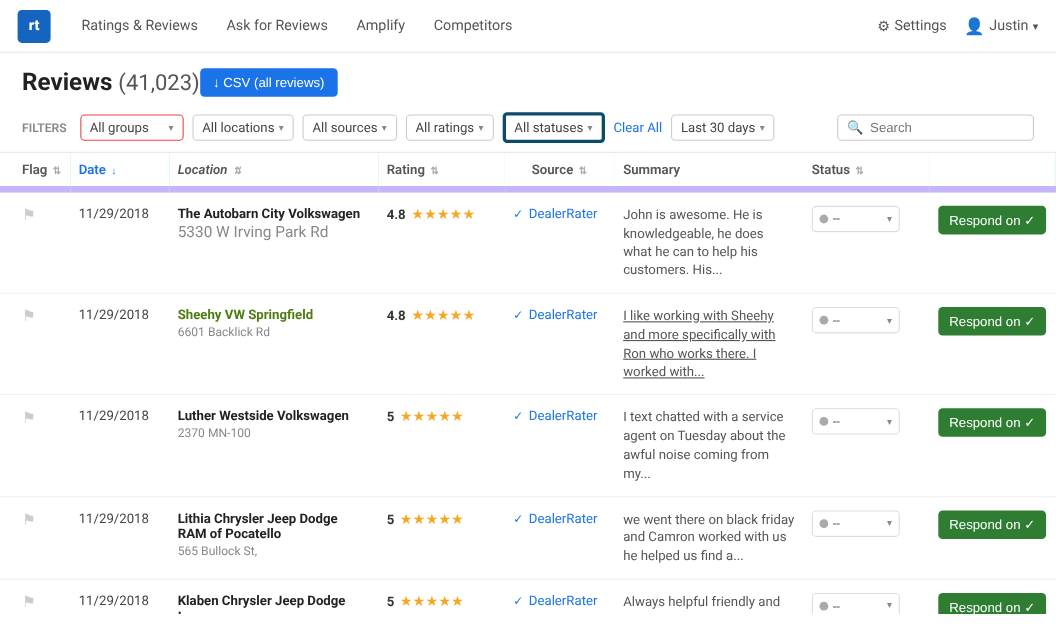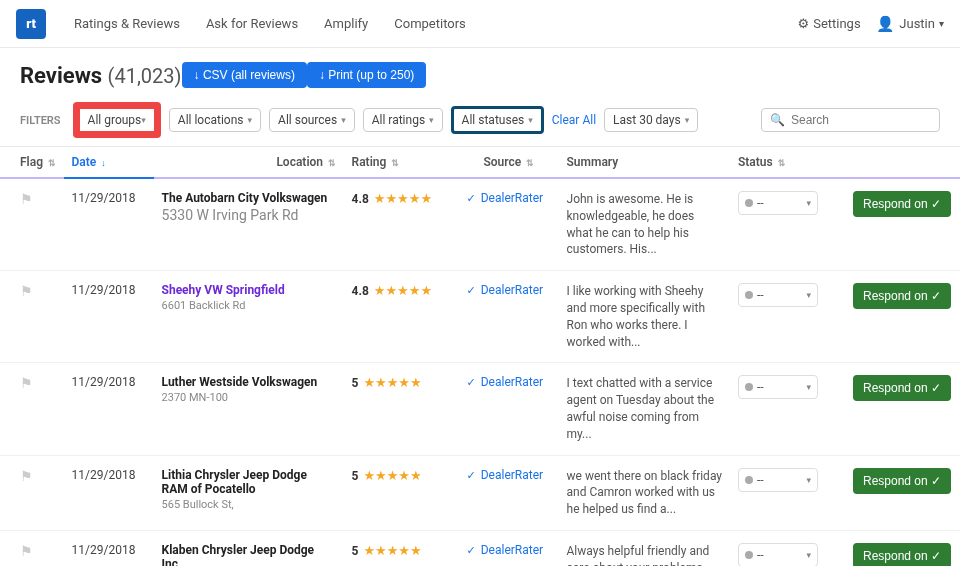--- a/index.html
+++ b/index.html
@@ -34,27 +34,26 @@
       <span style="font-size:10px;">▾</span>
     </div>
   </div>
 </nav>
 
 <div style="display:flex; align-items:center; gap:0; padding:14px 20px 10px;">
   <h1 style="font-size:22px; font-weight:700; color:#222;">
     <span>Reviews</span> <span style="font-size:20px; font-weight:400; color:#555;">(41,023)</span>
   </h1>
   <button style="background:#1a73e8; color:#fff; border:none; padding:6px 12px; border-radius:4px; font-size:12px; cursor:pointer;">↓ CSV (all reviews)</button>
-  <button style="background:#1a73e8; color:#fff; border:none; padding:6px 12px; border-radius:4px; font-size:12px; cursor:pointer;">↓ Print (up to 250)</button>
 </div>
 
 <div style="display:flex; align-items:center; gap:8px; padding:4px 20px 8px; border-bottom:1px solid #e8e8e8; flex-wrap:nowrap;">
   <span style="font-size:11px; color:#888; font-weight:600; margin-right:4px;">FILTERS</span>
 
-  <div style="display:flex; align-items:center; gap:0; border:7px solid #ef4444; background:#fff; padding:4px 8px; border-radius:4px; font-size:12px; color:#444; cursor:pointer; white-space:nowrap;">
+  <div style="display:flex; align-items:center; gap:18px; border:1px solid #ef4444; background:#fff; padding:4px 8px; border-radius:4px; font-size:12px; color:#444; cursor:pointer; white-space:nowrap;">
     <span>All groups</span>
     <span style="font-size:9px; color:#888;">▾</span>
   </div>
 
   <div style="display:flex; align-items:center; gap:4px; border:1px solid #ccc; background:#fff; padding:4px 8px; border-radius:4px; font-size:12px; color:#444; cursor:pointer; white-space:nowrap;">
     <span>All locations</span>
     <span style="font-size:9px; color:#888;">▾</span>
   </div>
 
   <div style="display:flex; align-items:center; gap:4px; border:1px solid #ccc; background:#fff; padding:4px 8px; border-radius:4px; font-size:12px; color:#444; cursor:pointer; white-space:nowrap;">
@@ -81,30 +80,30 @@
 
   <div style="margin-left:auto; display:flex; align-items:center; border:1px solid #ccc; border-radius:4px; padding:4px 8px; gap:6px; background:#fff;">
     <span style="color:#aaa; font-size:12px;">🔍</span>
     <input type="text" style="border: none; outline: none; font-size: 12px; color: rgb(85, 85, 85); width: 140px;" placeholder="Search">
   </div>
 </div>
 
 <div style="overflow-y:auto; height:calc(569px - 48px - 58px - 44px);">
   <table style="width:100%; border-collapse:collapse;">
     <thead>
-      <tr style="border-bottom:2px solid #c4b5fd; background:#86efac;">
+      <tr style="border-bottom:6px solid #c4b5fd; background:#86efac;">
         <th style="padding:8px 8px 8px 20px; text-align:left; font-size:12px; font-weight:600; color:#555; white-space:nowrap; width:36px;">
           <span>Flag</span>
           <span style="color:#aaa; margin-left:2px; font-size:9px;">⇅</span>
         </th>
         <th style="padding:8px; text-align:left; font-size:12px; font-weight:600; color:#1a73e8; white-space:nowrap; width:90px; border-bottom:2px solid #1a73e8;margin-top:24px;">
           <span>Date</span>
           <span style="color:#1a73e8; margin-left:2px; font-size:9px;">↓</span>
         </th>
-        <th style="padding:8px; text-align:right; font-size:12px; font-weight:600; color:#555; white-space:nowrap; width:190px;">
+        <th style="padding:8px; text-align:left; font-size:12px; font-weight:600; color:#555; white-space:nowrap; width:190px;font-style:italic;">
           <span>Location</span>
           <span style="color:#aaa; margin-left:2px; font-size:9px;">⇅</span>
         </th>
         <th style="padding:8px; text-align:left; font-size:12px; font-weight:600; color:#555; white-space:nowrap; width:115px;">
           <span>Rating</span>
           <span style="color:#aaa; margin-left:2px; font-size:9px;">⇅</span>
         </th>
         <th style="padding:8px; text-align:center; font-size:12px; font-weight:600; color:#555; white-space:nowrap; width:100px;margin-left:29px;">
           <span>Source</span>
           <span style="color:#aaa; margin-left:2px; font-size:9px;">⇅</span>
@@ -148,32 +147,32 @@
     <td style="padding:12px 8px; vertical-align:top;">
       <button style="background:#2e7d32; color:#fff; border:none; padding:6px 10px; border-radius:4px; font-size:12px; cursor:pointer; white-space:nowrap;">Respond on ✓</button>
     </td>
   </tr>
         <tr style="border-bottom: 1px solid rgb(240, 240, 240);">
     <td style="padding:12px 8px 12px 20px; vertical-align:top;">
       <span style="color:#ccc; font-size:14px; cursor:pointer;">⚑</span>
     </td>
     <td style="padding:12px 8px; vertical-align:top; font-size:12px; color:#444; white-space:nowrap;">11/29/2018</td>
     <td style="padding:12px 8px; vertical-align:top;">
-      <div style="font-weight:700; color:#6d28d9; font-size:12px; margin-bottom:2px;">Sheehy VW Springfield</div>
+      <div style="font-weight:700; color:#4d7c0f; font-size:12px; margin-bottom:2px;">Sheehy VW Springfield</div>
       <div style="color:#888; font-size:11px;">6601 Backlick Rd</div>
     </td>
     <td style="padding:12px 8px; vertical-align:top;">
       <span style="font-weight:700; color:#333; font-size:12px; margin-right:2px;">4.8</span>
       <span style="color:#f5a623; font-size:13px;">★★★★★</span>
     </td>
     <td style="padding:12px 8px; vertical-align:top;">
       <span style="color:#1a73e8; margin-right:2px; font-size:11px;">✓</span>
       <span style="color:#1a73e8; font-size:12px;">DealerRater</span>
     </td>
-    <td style="padding:12px 8px; vertical-align:top; font-size:12px; color:#555; line-height:1.4; max-width:220px;">I like working with Sheehy and more specifically with Ron who works there. I worked with...</td>
+    <td style="padding:12px 8px; vertical-align:top; font-size:12px; color:#555; line-height:1.4; max-width:220px;text-decoration:underline;">I like working with Sheehy and more specifically with Ron who works there. I worked with...</td>
     <td style="padding:12px 8px; vertical-align:top;">
       <div style="display:flex; align-items:center; gap:4px; border:1px solid #ddd; border-radius:4px; padding:4px 6px; cursor:pointer; font-size:12px; color:#555; width:80px;">
         <span style="width:8px; height:8px; border-radius:50%; background:#aaa; display:inline-block; flex-shrink:0;"></span>
         <span>--</span>
         <span style="margin-left:auto; font-size:9px; color:#888;">▾</span>
       </div>
     </td>
     <td style="padding:12px 8px; vertical-align:top;">
       <button style="background:#2e7d32; color:#fff; border:none; padding:6px 10px; border-radius:4px; font-size:12px; cursor:pointer; white-space:nowrap;">Respond on ✓</button>
     </td>

